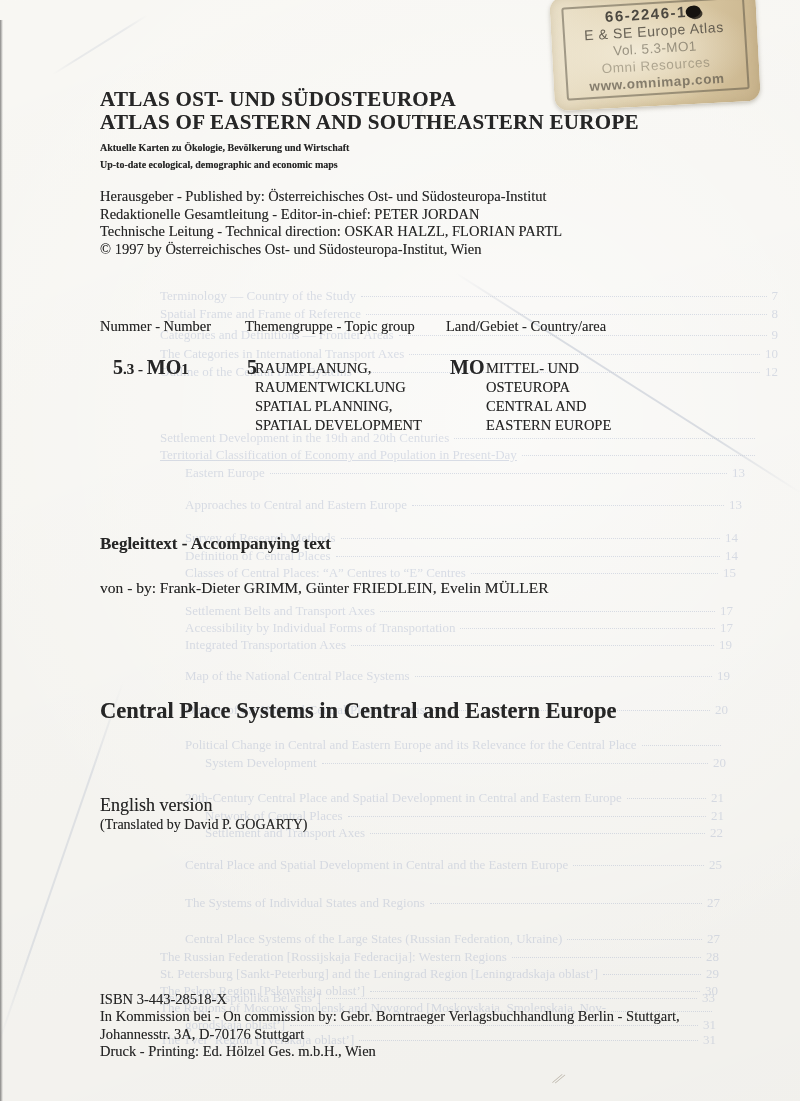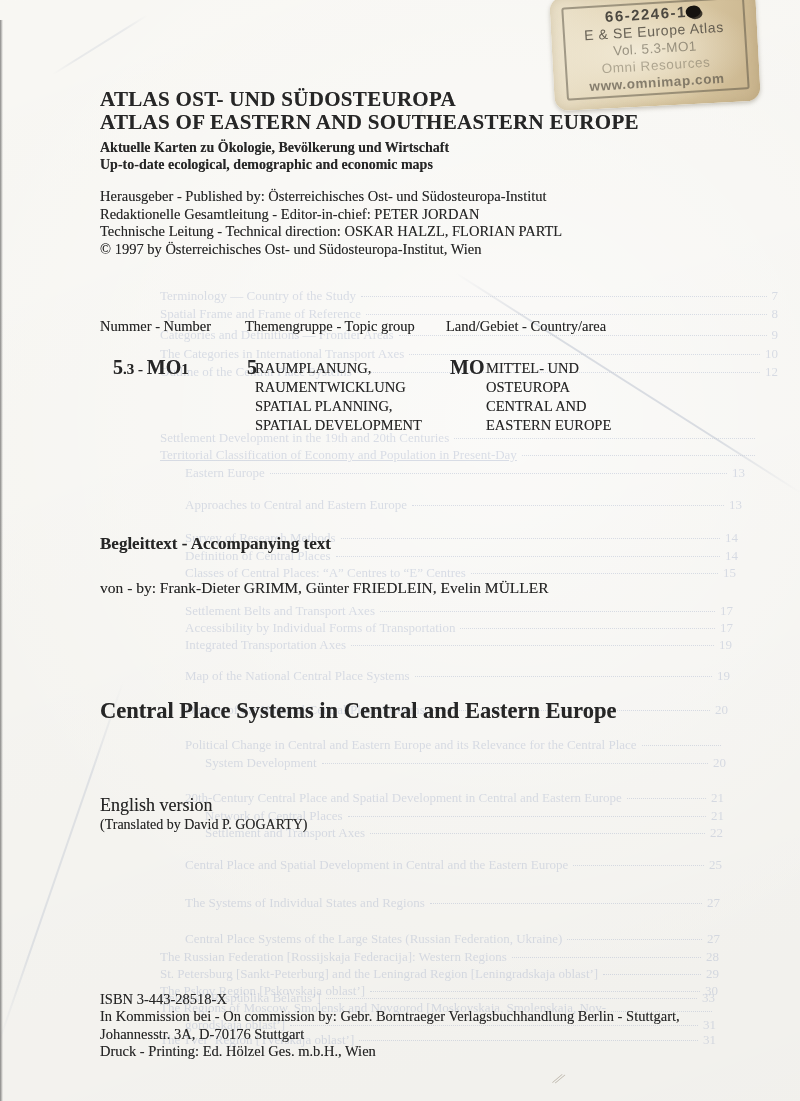--- a/index.html
+++ b/index.html
@@ -34,21 +34,21 @@
   .crease-main{left:456px;top:272px;width:410px;transform:rotate(32.5deg);opacity:.6;}
   .crease-leftlow{left:124px;top:682px;width:382px;transform:rotate(109deg);opacity:.45;}
   .crease-topleft{left:148px;top:16px;width:112px;transform:rotate(148deg);opacity:.3;}
   .crease-midtop{left:428px;top:90px;width:36px;transform:rotate(105deg);opacity:.25;}
   
   .content{position:absolute;inset:0;z-index:3;}
   .content .abs{position:absolute;}
   .soft{text-shadow:0 0 .5px rgba(20,20,20,.4);}
   .masthead{left:100px;top:88px;}
   .mast-title{font-weight:bold;font-size:21px;line-height:23px;letter-spacing:.3px;}
-  .mast-sub{font-weight:bold;font-size:14px;line-height:17px;margin-top:0;}
+  .mast-sub{font-weight:bold;font-size:10px;line-height:17px;margin-top:0;}
   .mast-sub-first{margin-top:5px;}
   .publisher{left:100px;top:188px;font-size:14.5px;line-height:17.6px;}
   .cat-header{top:318px;font-size:14.5px;}
   .cat-h-number{left:100px;} .cat-h-topic{left:245px;} .cat-h-area{left:446px;}
   .cat-number{left:113px;top:356px;font-weight:bold;}
   .cat-big{font-size:20px;} .cat-small{font-size:15px;}
   .cat-code{font-weight:bold;font-size:20px;}
   .cat-code-topic{left:247px;top:356px;} .cat-code-area{left:450px;top:356px;}
   .cat-lines{font-size:14.5px;line-height:19px;}
   .cat-lines-topic{left:255px;top:359px;} .cat-lines-area{left:486px;top:359px;}

